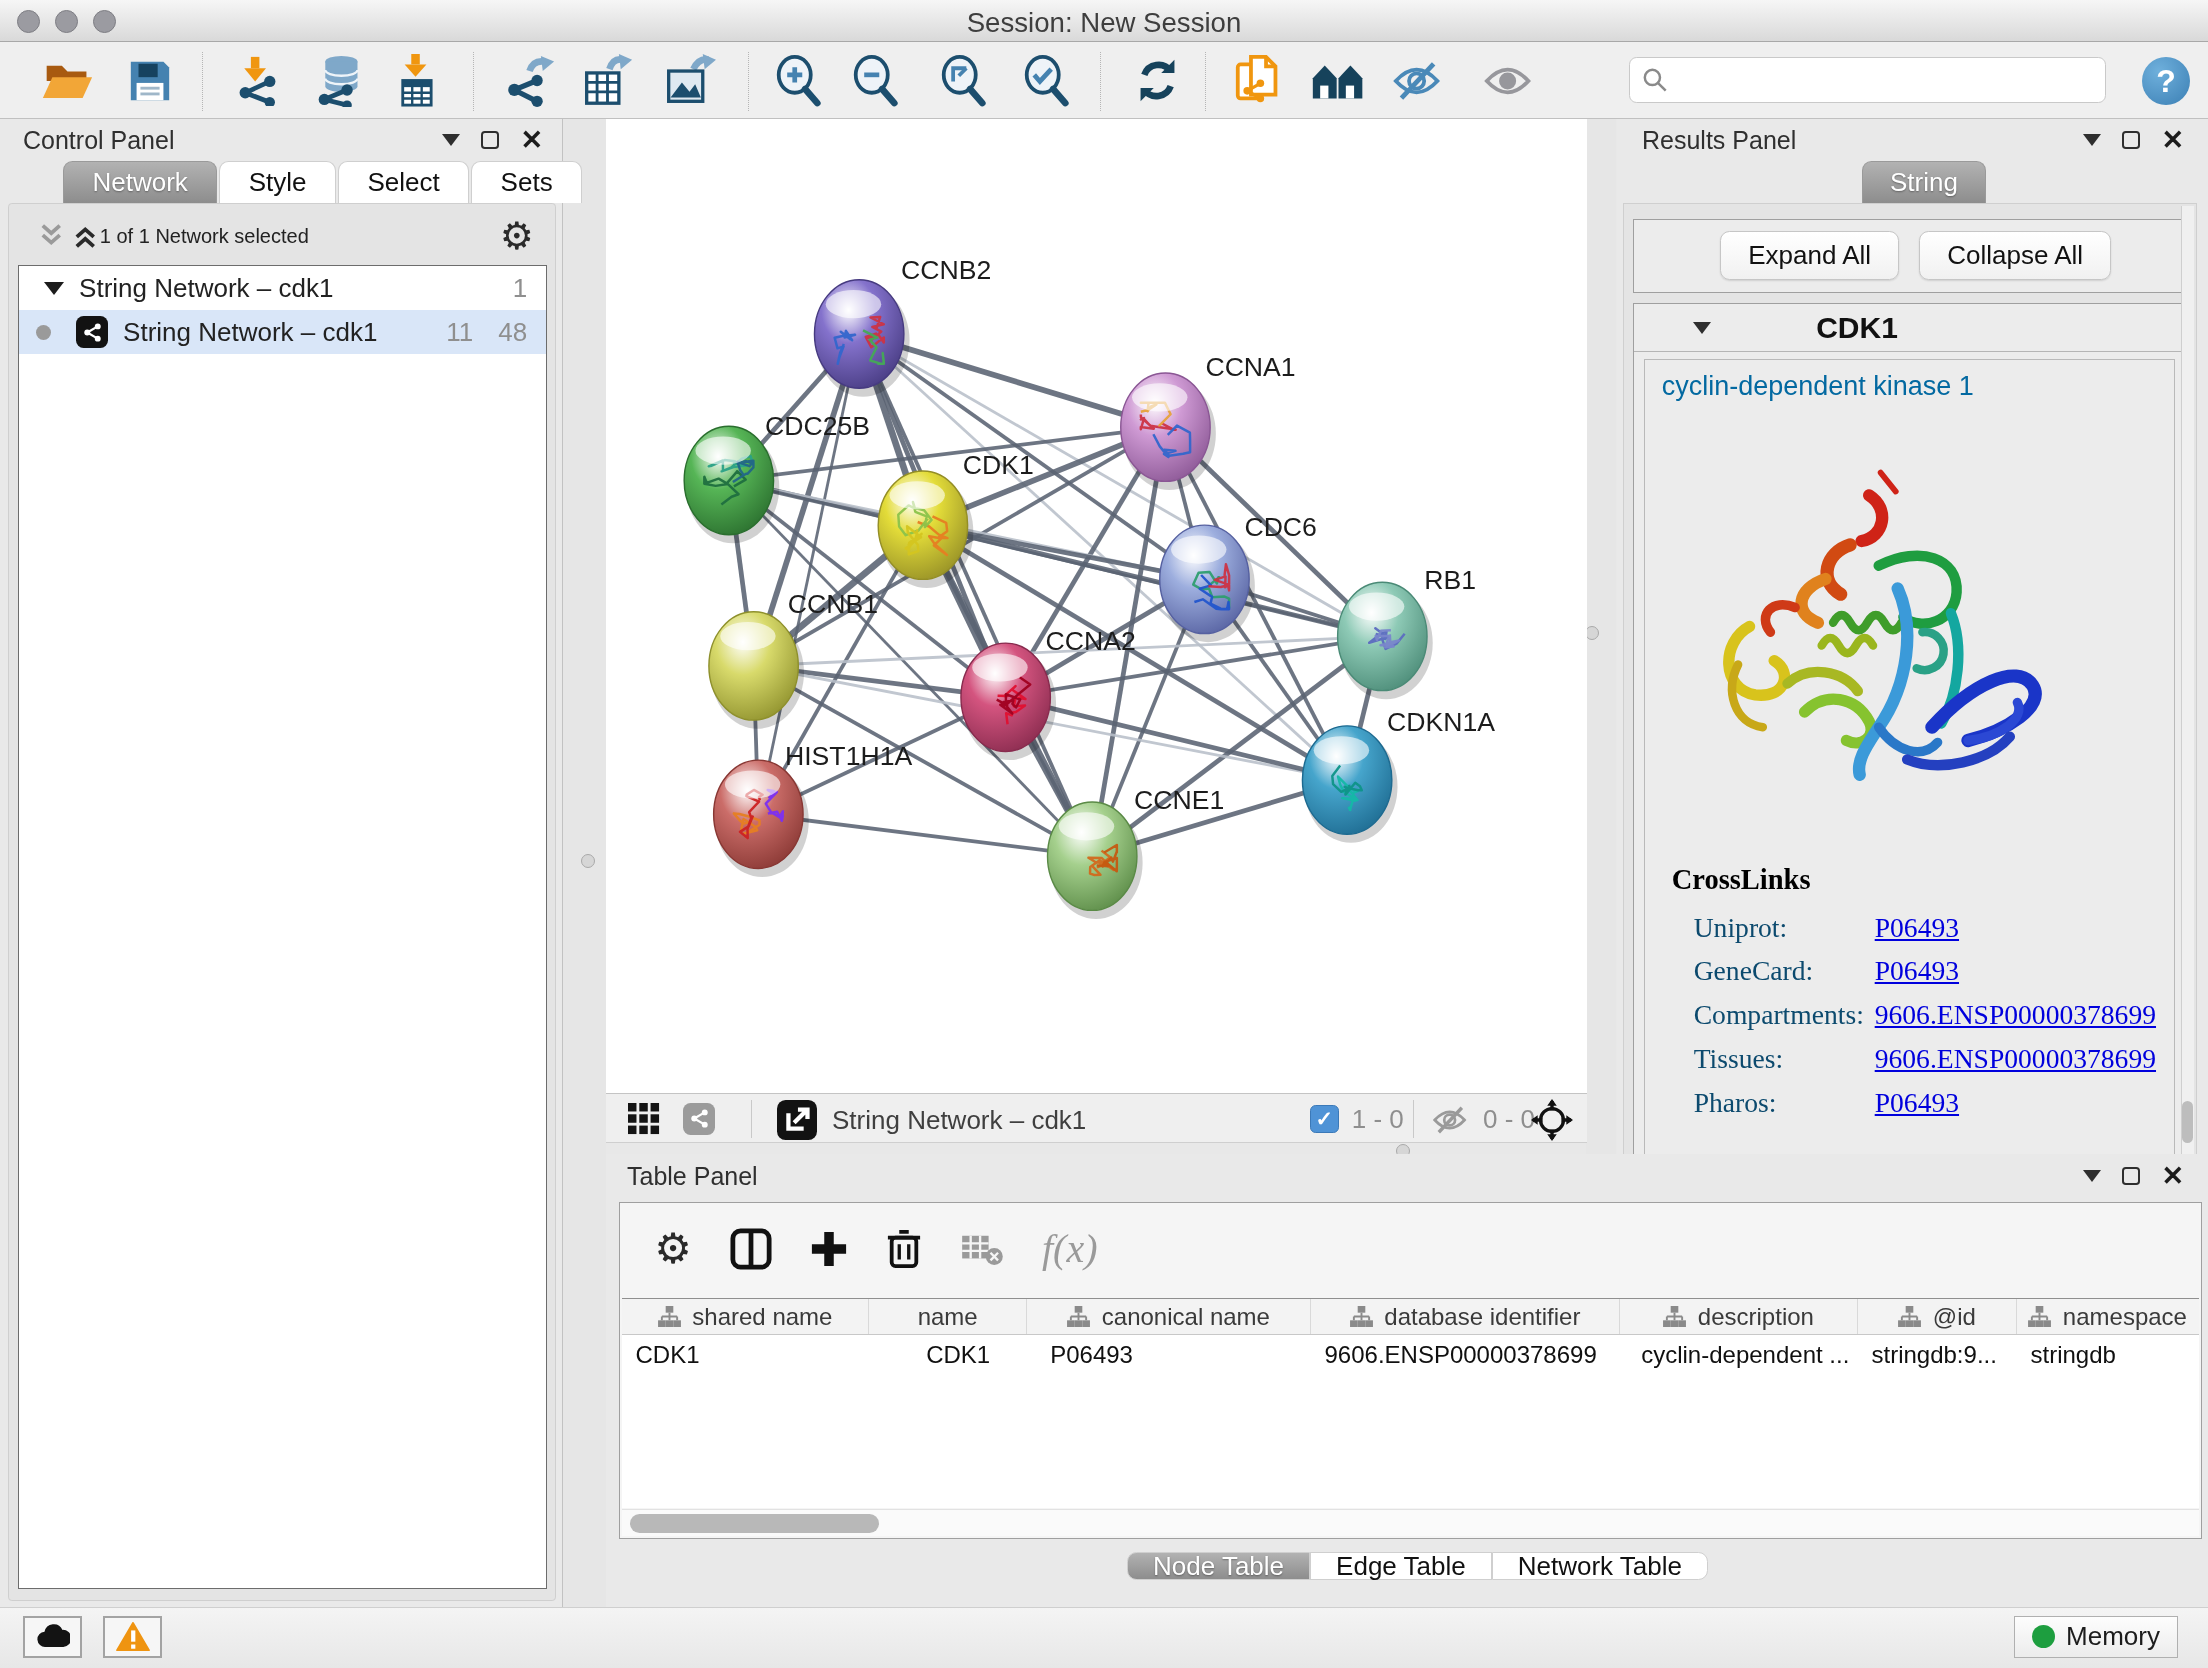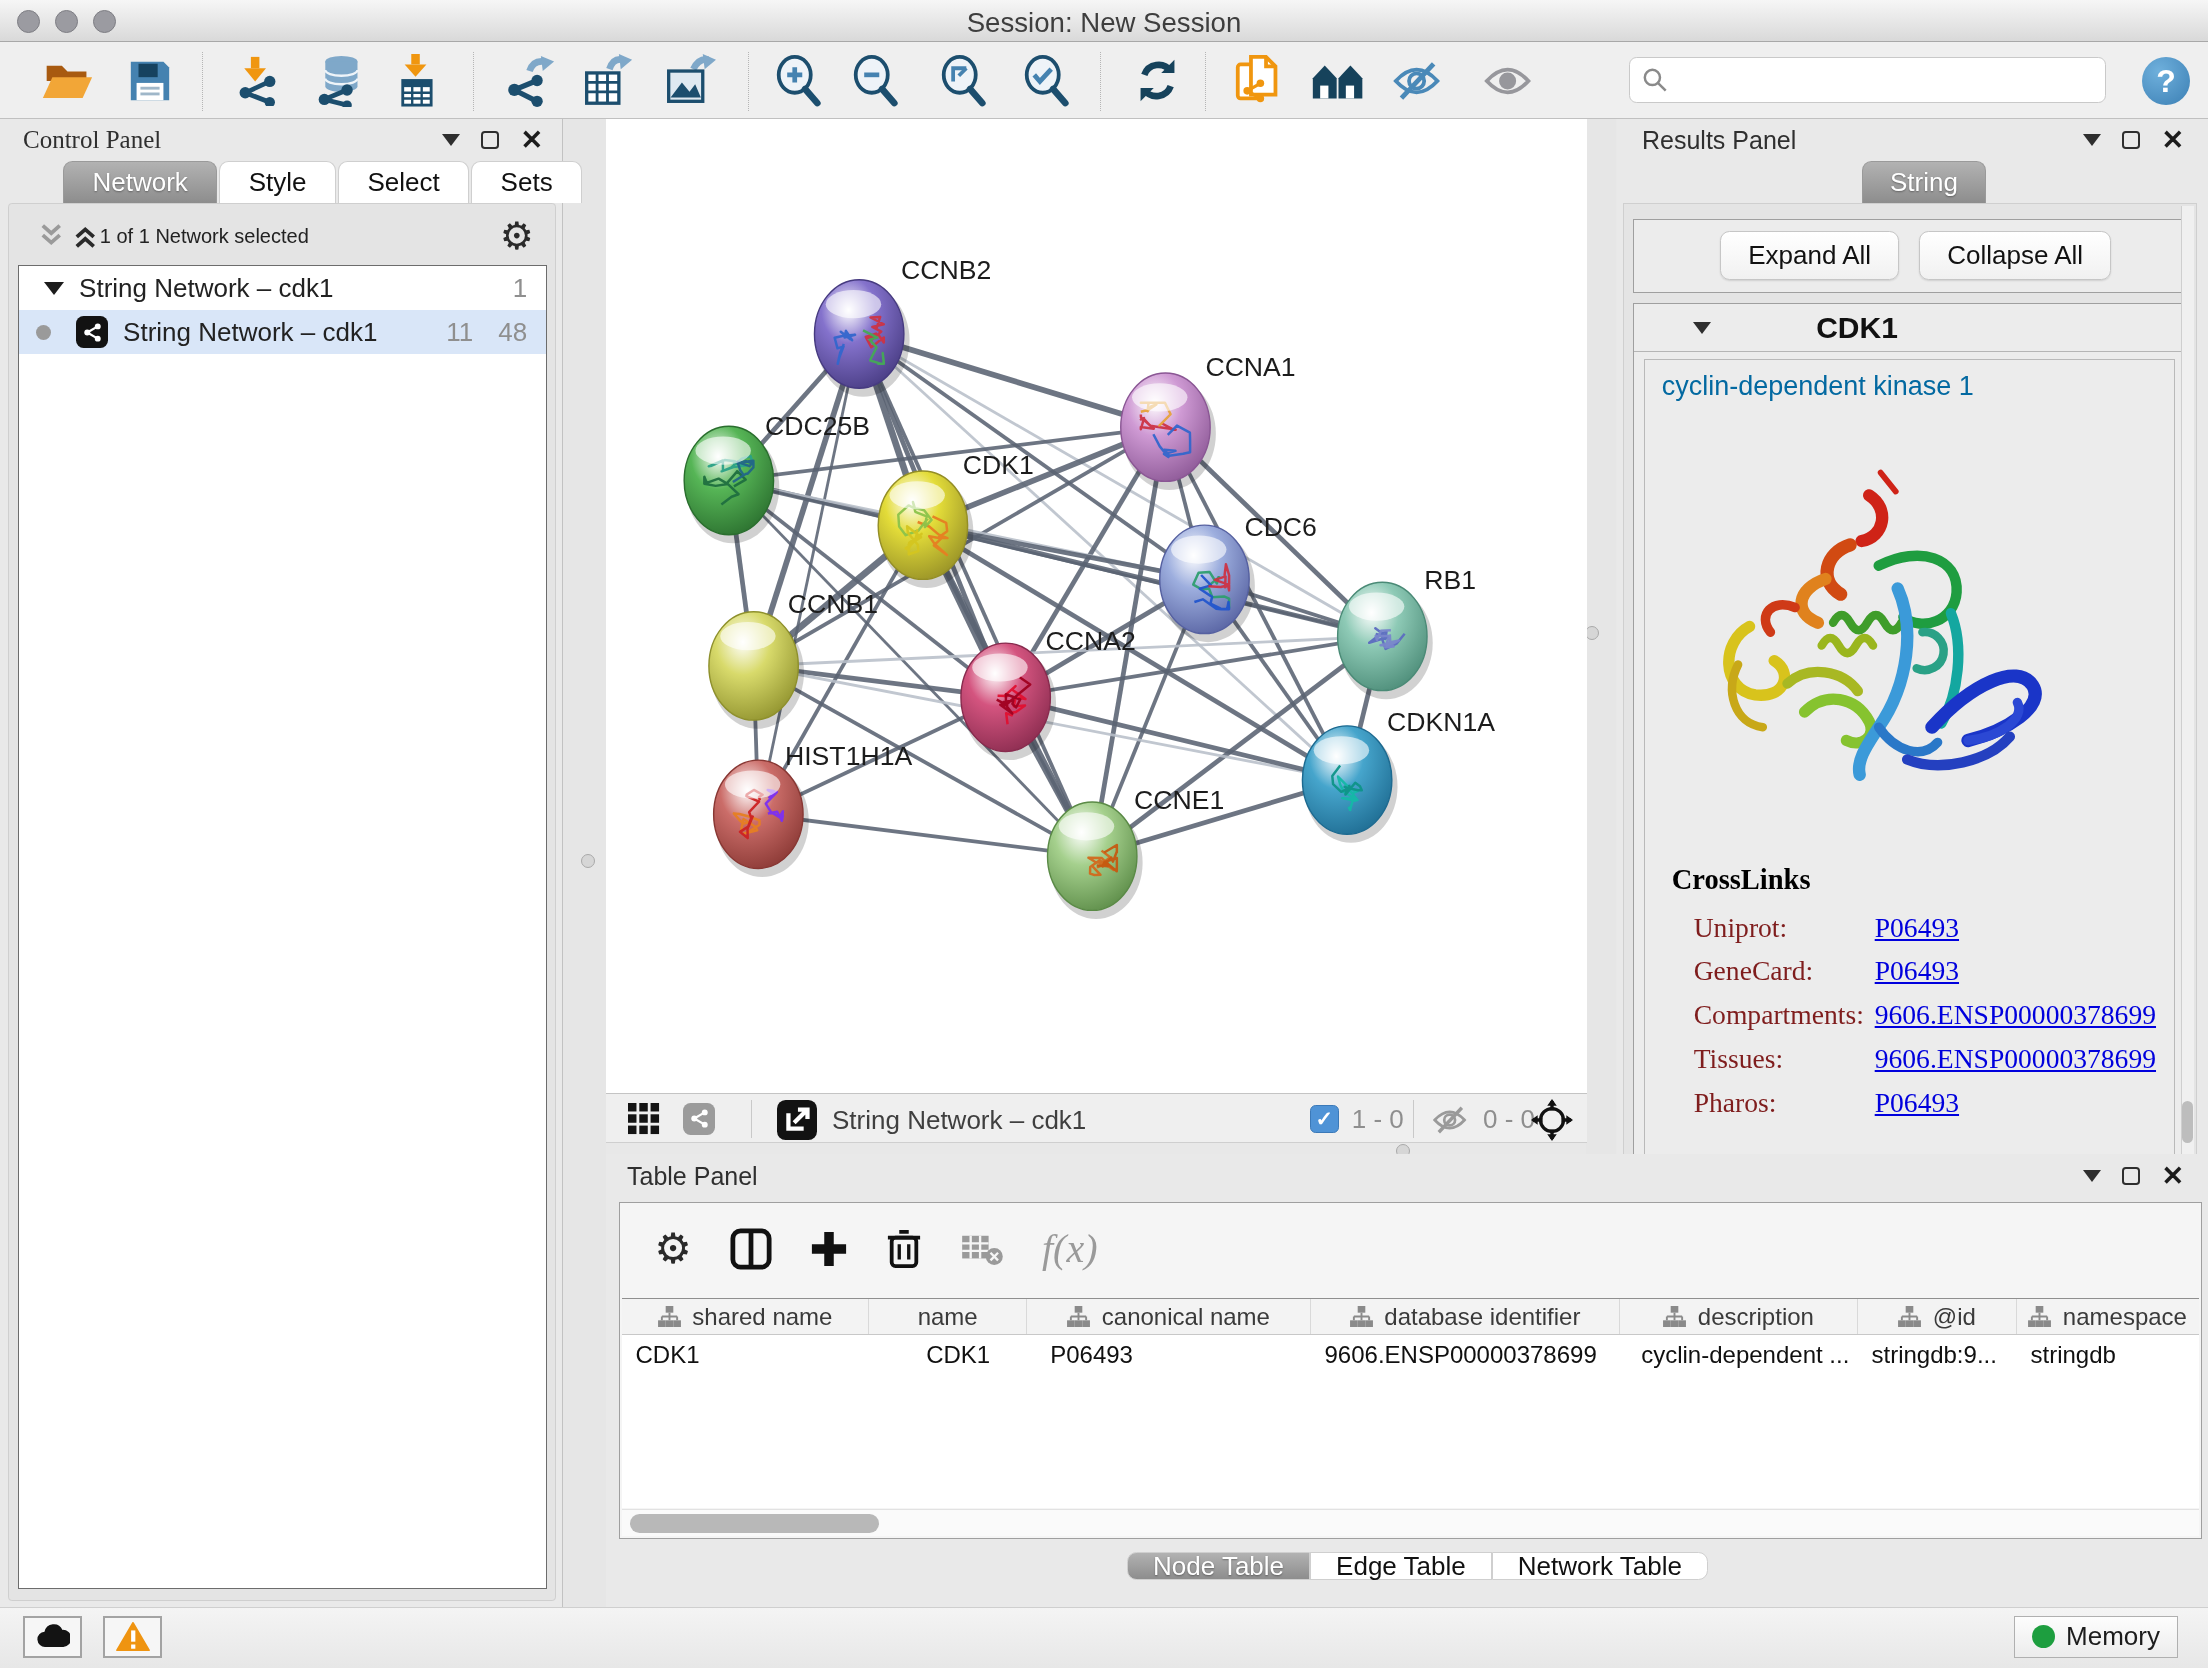--- a/index.html
+++ b/index.html
@@ -47,21 +47,21 @@
   .phead-icons { display:flex; align-items:center; gap:21px; }
   .tri-down { width:0; height:0; border-left:9.5px solid transparent;
     border-right:9.5px solid transparent; border-top:12.4px solid #2e2e2e; }
   .float-box { width:18px; height:18px; border:2.9px solid #2e2e2e; border-radius:3.8px; }
   .x-glyph { font-size:27px; font-weight:bold; color:#1c1c1c; line-height:1; }
 
   
   .control-panel { position:absolute; left:0; top:119px; width:563px; height:1488px;
     background:#e9e9e9; border-right:1px solid #c2c2c2; }
   .cp-head { position:absolute; left:0; top:0; width:100%; height:42px;
-    display:flex; align-items:center; justify-content:space-between; padding:0 19px 0 23px;font-family:Liberation Serif, serif; }
+    display:flex; align-items:center; justify-content:space-between; padding:0 19px 0 23px; }
   .tabs-row { position:absolute; left:63px; top:42px; display:flex; }
   .tab {
     height:42px; padding:0 28.5px; display:flex; align-items:center; justify-content:center;
     font-size:26px; background:#fff; border:1px solid #cfcfcf; border-bottom:none;
     border-radius:9.5px 9.5px 0 0; color:#111; margin-right:1.9px;
   }
   .tab.selected { background:linear-gradient(#b2b2b2,#8d8d8d); color:#fff;
     text-shadow:0 1px 1.9px rgba(0,0,0,.35); border-color:#9a9a9a; }
   .cp-inner { position:absolute; left:7.6px; top:84px; width:548px; height:1398px;
     background:#e4e4e4; border:1px solid #cfcfcf; border-radius:3.8px; }
@@ -114,21 +114,21 @@
   .cdk-head { position:absolute; left:0; top:0; width:100%; height:48px;
     display:flex; align-items:center; gap:105px; padding-left:59px;
     border-bottom:1.9px solid #b5b5b5; }
   .cdk-name { font-size:30px; font-weight:bold; color:#111; }
   .cdk-content { position:absolute; left:9.5px; top:55px; right:9.5px; bottom:9.5px;
     background:#ececec; border:1px solid #b9b9b9; }
   .cdk-desc { position:absolute; left:17px; top:11.4px; font-size:27px; color:#0369a1; }
   .serif { font-family:"Liberation Serif", serif; }
   .xl-title { position:absolute; left:27px; font-size:28.5px; font-weight:bold; color:#000; }
   .xl-row { position:absolute; left:49px; width:495px; display:flex; }
-  .xl-label { font-size:27.6px; color:#7f1d1d; width:181px; }
+  .xl-label { font-size:27.6px; color:#0c4a6e; width:181px; }
   .xl-link { font-size:27.6px; color:#0000dd; text-decoration:underline; }
   .rp-scroll { position:absolute; right:1.9px; top:1.9px; bottom:1.9px; width:13.3px;
     background:#f0f0f0; border-left:1px solid #cfcfcf; }
   .rp-thumb { position:absolute; right:1px; width:10.5px; height:42px; border-radius:5.7px;
     background:#bdbdbd; }
 
   
   .table-panel { position:absolute; left:606px; top:1154px; width:1603px; height:454px;
     background:#e9e9e9; }
   .tp-head { position:absolute; left:0; top:0; width:100%; height:44px;

